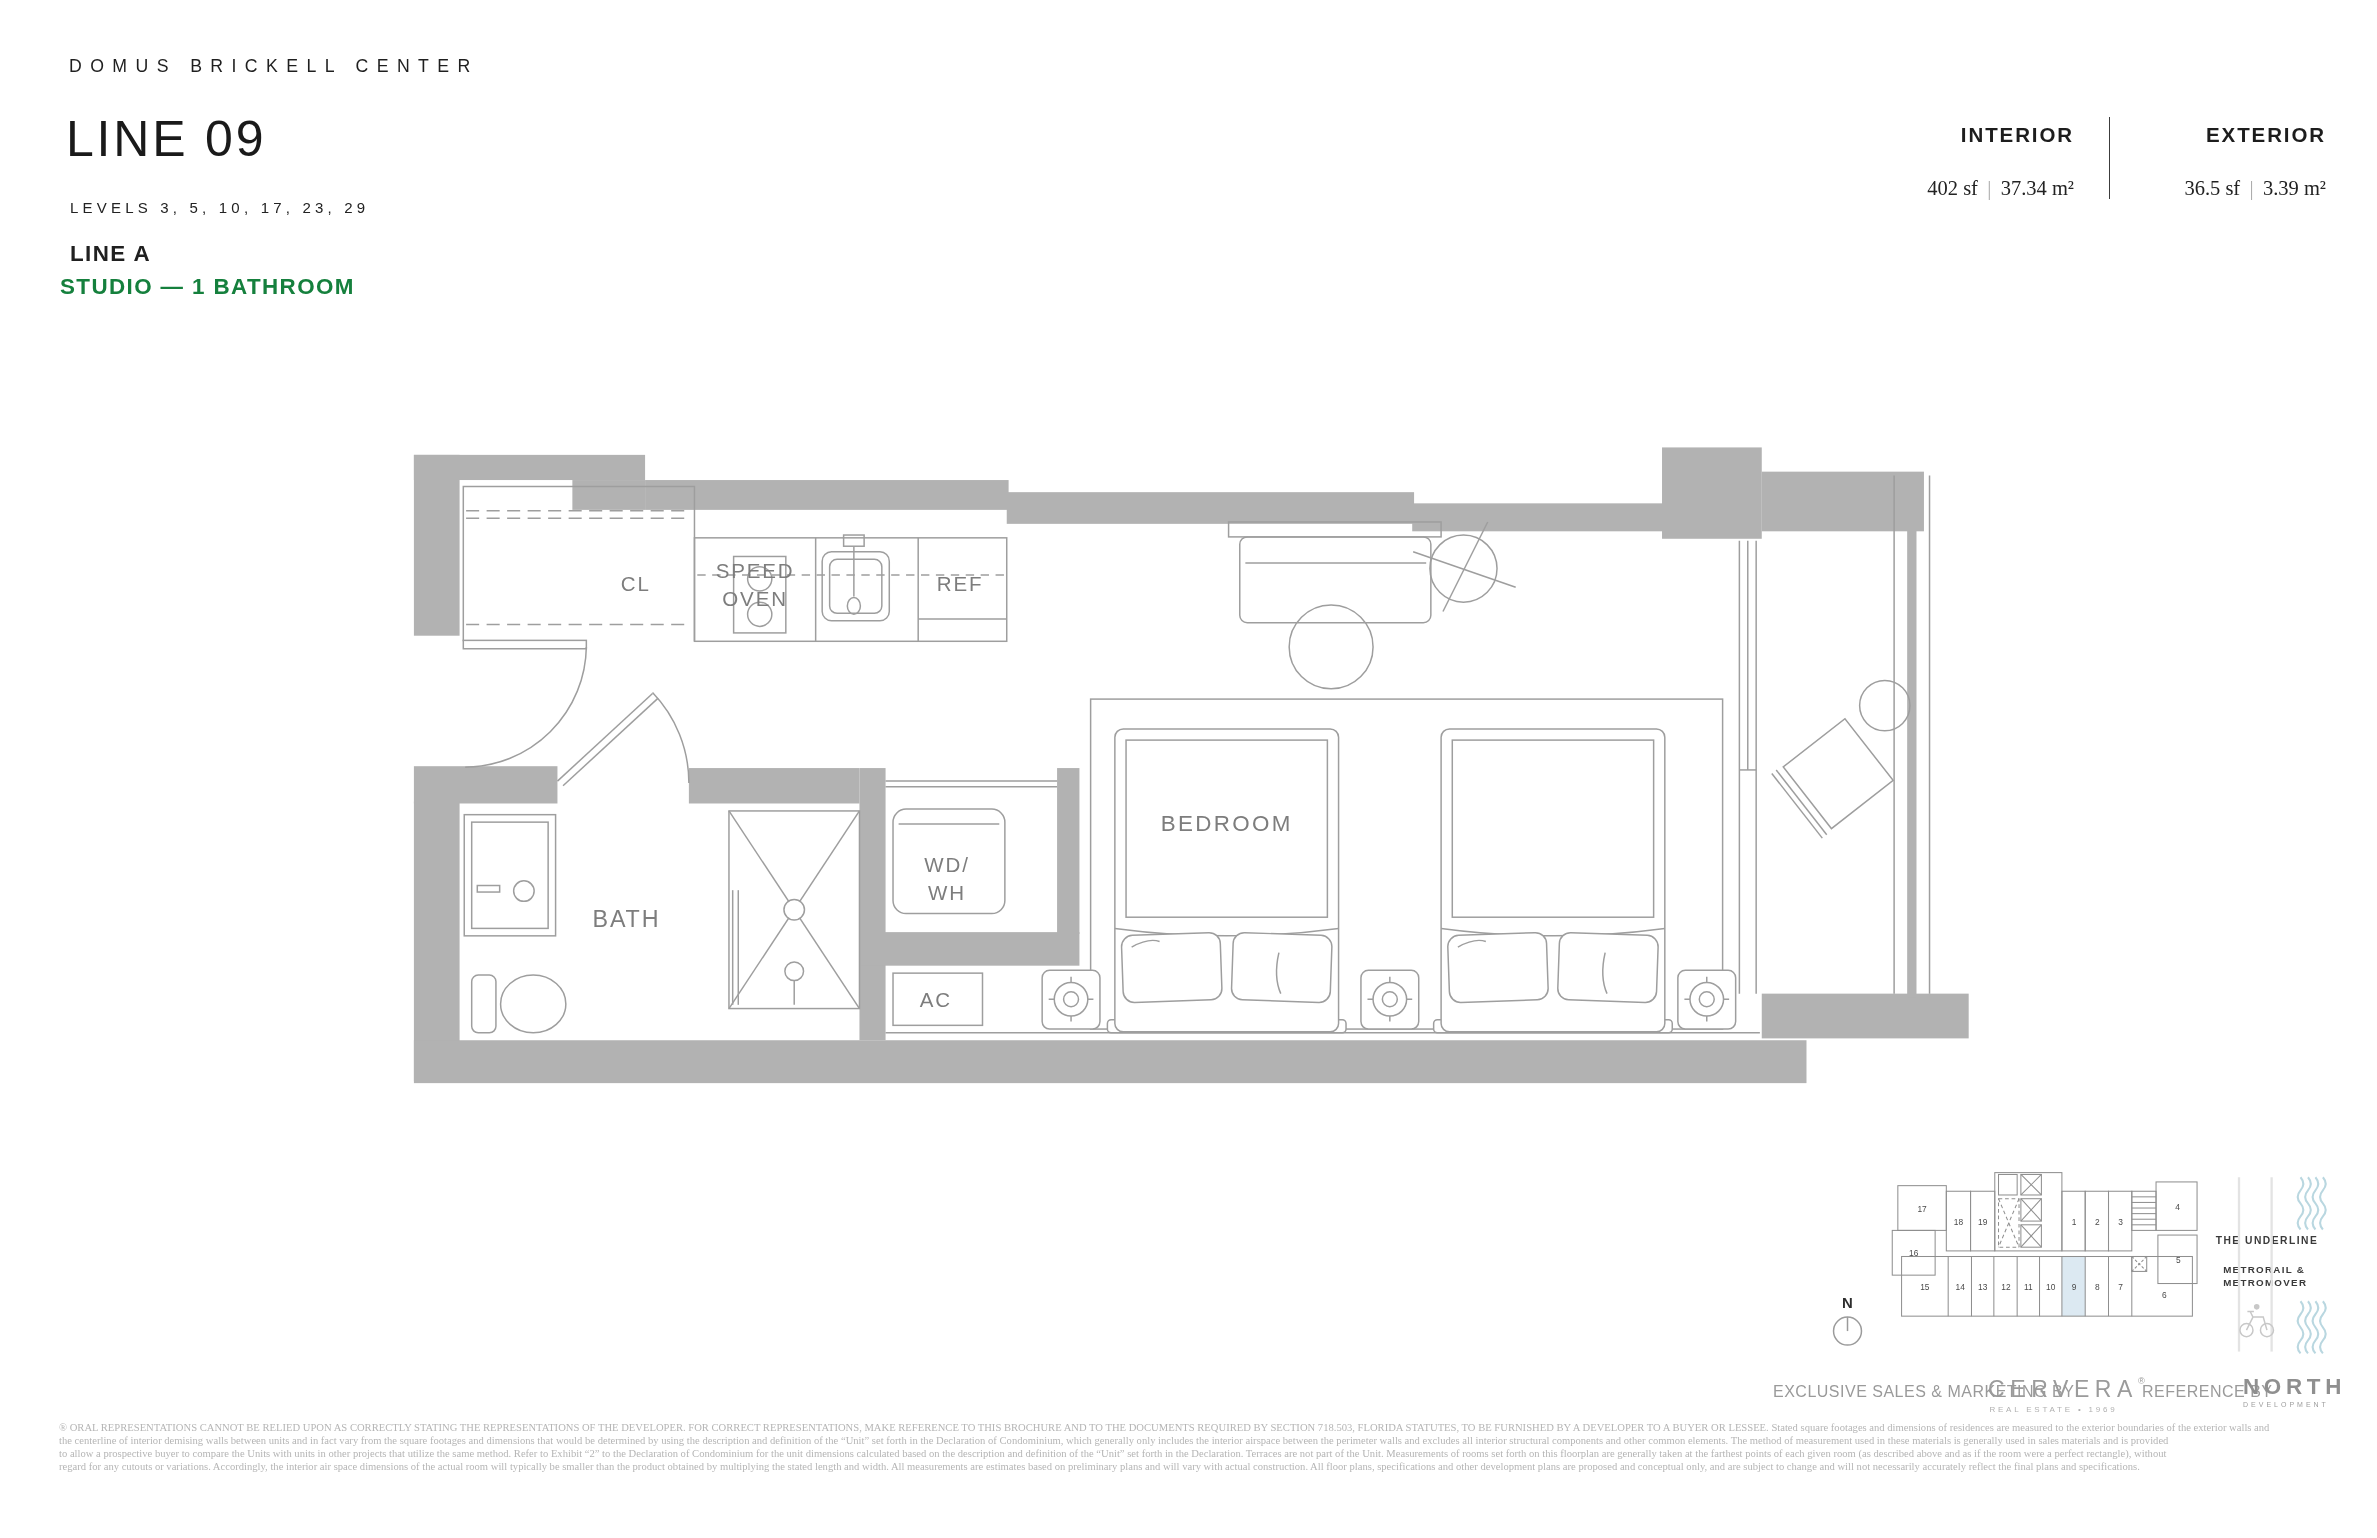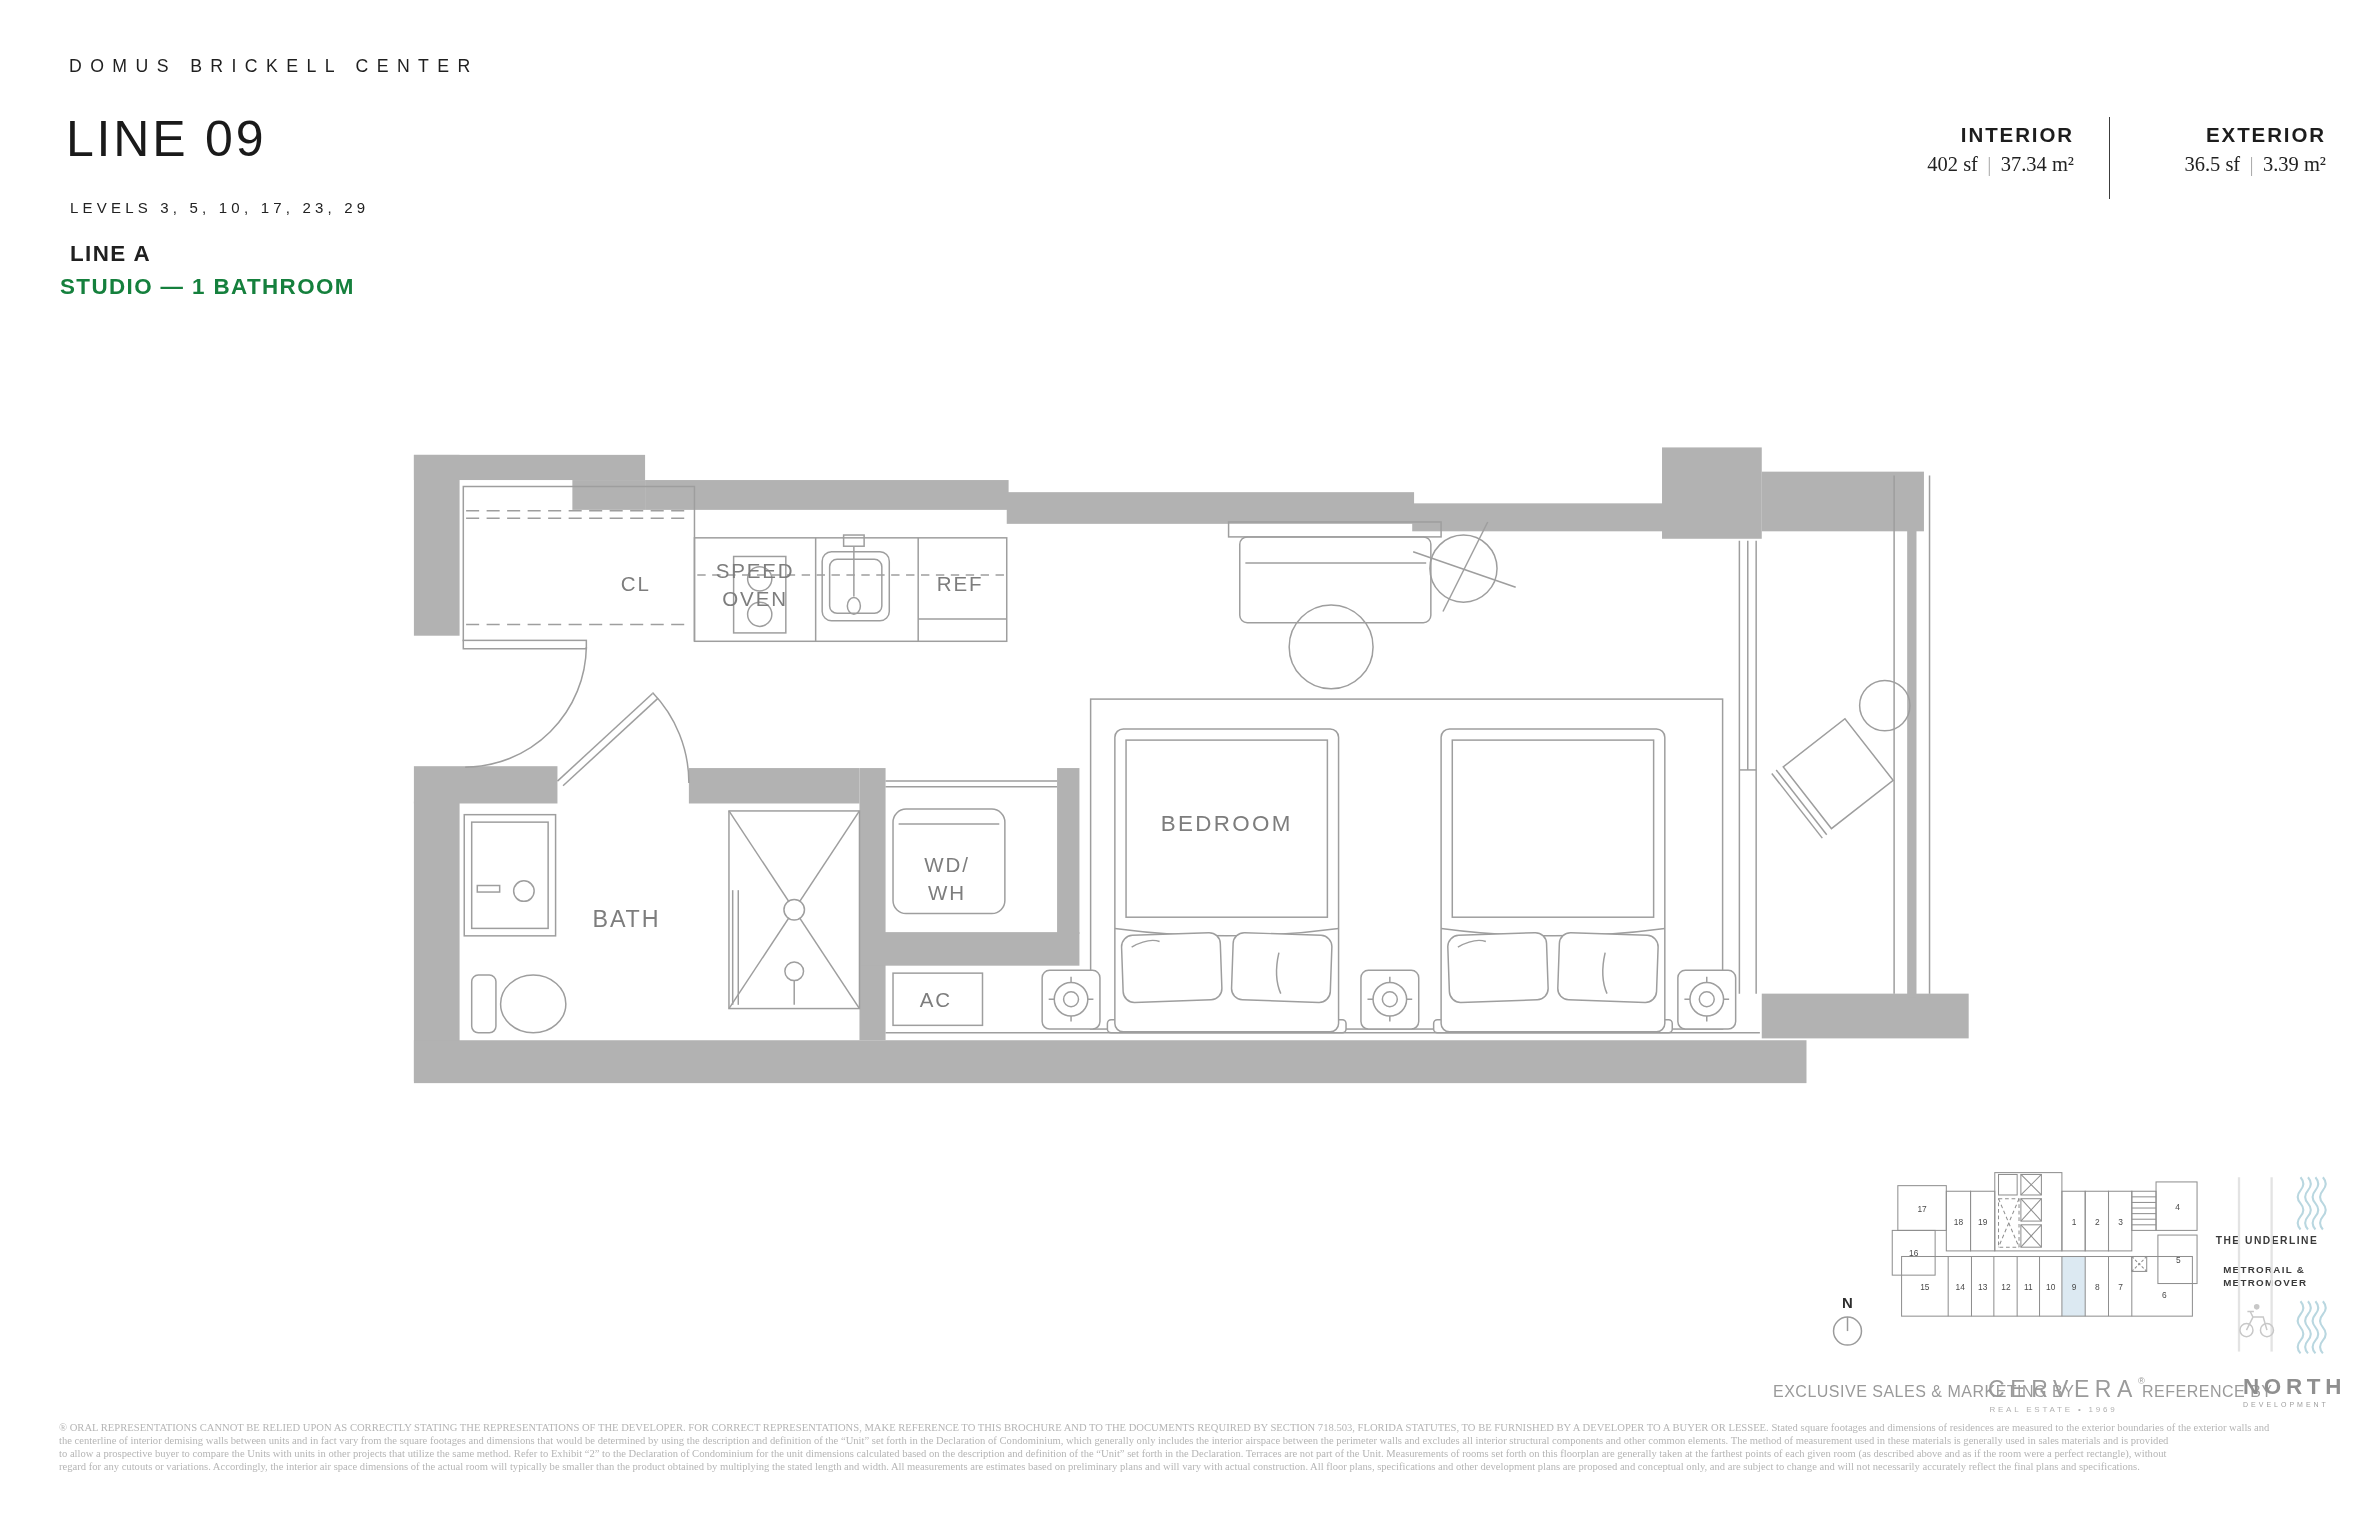--- a/index.html
+++ b/index.html
@@ -12,21 +12,21 @@
   .title{left:66px;top:110px;font-size:50px;letter-spacing:2.8px;color:#1a1a1a;font-weight:400;}
   .levels{left:70px;top:199px;font-size:15px;letter-spacing:4.2px;color:#222;}
   .unitname{left:70px;top:241px;font-size:22.4px;letter-spacing:1.4px;color:#202020;font-weight:700;}
   .unittype{left:60px;top:274px;font-size:22.4px;letter-spacing:1.4px;color:#15803d;font-weight:700;}
 
   
   .statblock{top:123px;text-align:right;}
   .stat-int{left:1902px;width:172px;}
   .stat-ext{left:2144px;width:182px;}
   .stat-label{font-size:20.5px;font-weight:700;letter-spacing:1.9px;color:#1d1d1d;}
-  .stat-vals{margin-top:6px;font-family:"Liberation Serif", serif;font-size:20.5px;color:#222;}
+  .stat-vals{margin-top:30px;font-family:"Liberation Serif", serif;font-size:20.5px;color:#222;}
   .stat-div{color:#aaa;padding:0 9.3px;font-weight:400;}
   .stat-sep{left:2109px;top:117px;width:0.9px;height:82px;background:#3c3c3c;}
 
   
   .f-sales{left:1773px;top:1383px;font-size:16px;color:#9a9a9a;letter-spacing:0.5px;}
   .f-cerv{left:1988px;top:1376px;width:131px;text-align:center;color:#9b9b9b;}
   .f-cerv .big{font-size:23px;letter-spacing:5.6px;font-weight:500;}
   .f-cerv .reg{font-size:9.3px;vertical-align:13px;letter-spacing:0;}
   .f-cerv .sub{font-size:8px;letter-spacing:2.8px;color:#b0b0b0;margin-top:1.9px;}
   .f-dev{left:2142px;top:1383px;font-size:16px;color:#9a9a9a;letter-spacing:0.5px;}

